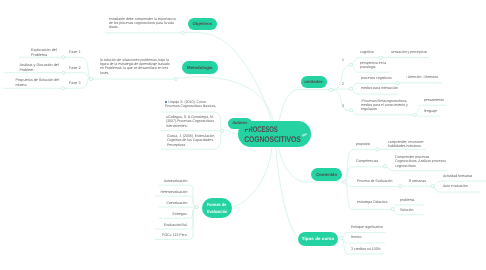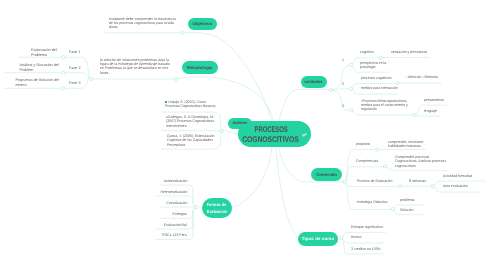--- a/index.html
+++ b/index.html
@@ -14,21 +14,21 @@
   .bub.w{color:#ffffff;}
   .lbl{position:absolute;color:#616161;font-size:3.75px;line-height:1.35;white-space:pre-line;}
   .lbl.fr{text-align:right;transform-origin:100% 0;}
   .bullet{display:inline-block;width:2.4px;height:2.4px;background:#3b86d8;vertical-align:-0.1px;margin-right:1.2px;}
   .lbl.n{font-size:3.75px;line-height:4.3px;transform:scaleX(0.925);transform-origin:0 0;white-space:pre;}
   #center span{display:block;}
   #center .l1{transform:scaleX(0.72);}
   #center .l2{transform:scaleX(0.82);}
   #center{position:absolute;left:237.5px;top:121px;width:73.5px;height:25.5px;padding-right:7px;box-sizing:border-box;background:#24d2a2;
           border-radius:99px;color:#4f4f4f;font-weight:bold;font-size:8.3px;
-          display:flex;flex-direction:column;align-items:center;justify-content:center;
+          display:flex;flex-direction:column;align-items:flex-start;justify-content:center;
           letter-spacing:-0.1px;line-height:1.18;padding-top:3px;}
   #autores{left:228px;top:117.5px;width:23.5px;height:11.5px;font-size:4.2px;font-style:italic;
            letter-spacing:-0.1px;padding-bottom:0.5px;}
   #n-objetivos{left:188px;top:17.5px;width:28.5px;height:12.5px;font-size:4.3px;}
   #n-metodologia{left:182px;top:61px;width:35.5px;height:13px;font-size:4.3px;}
   #n-unidades{left:300.5px;top:75.5px;width:26px;height:12.7px;font-size:4.2px;}
   #n-contenido{left:311.1px;top:168.3px;width:31.1px;height:12.8px;font-size:4.2px;}
   #n-tipos{left:298.3px;top:232.3px;width:39.5px;height:14.1px;font-size:4.4px;}
   #n-tipos,#n-formas{letter-spacing:0.1px;}
   #n-formas{left:201.5px;top:198.2px;width:30.5px;height:20.3px;font-size:4.4px;flex-direction:column;

